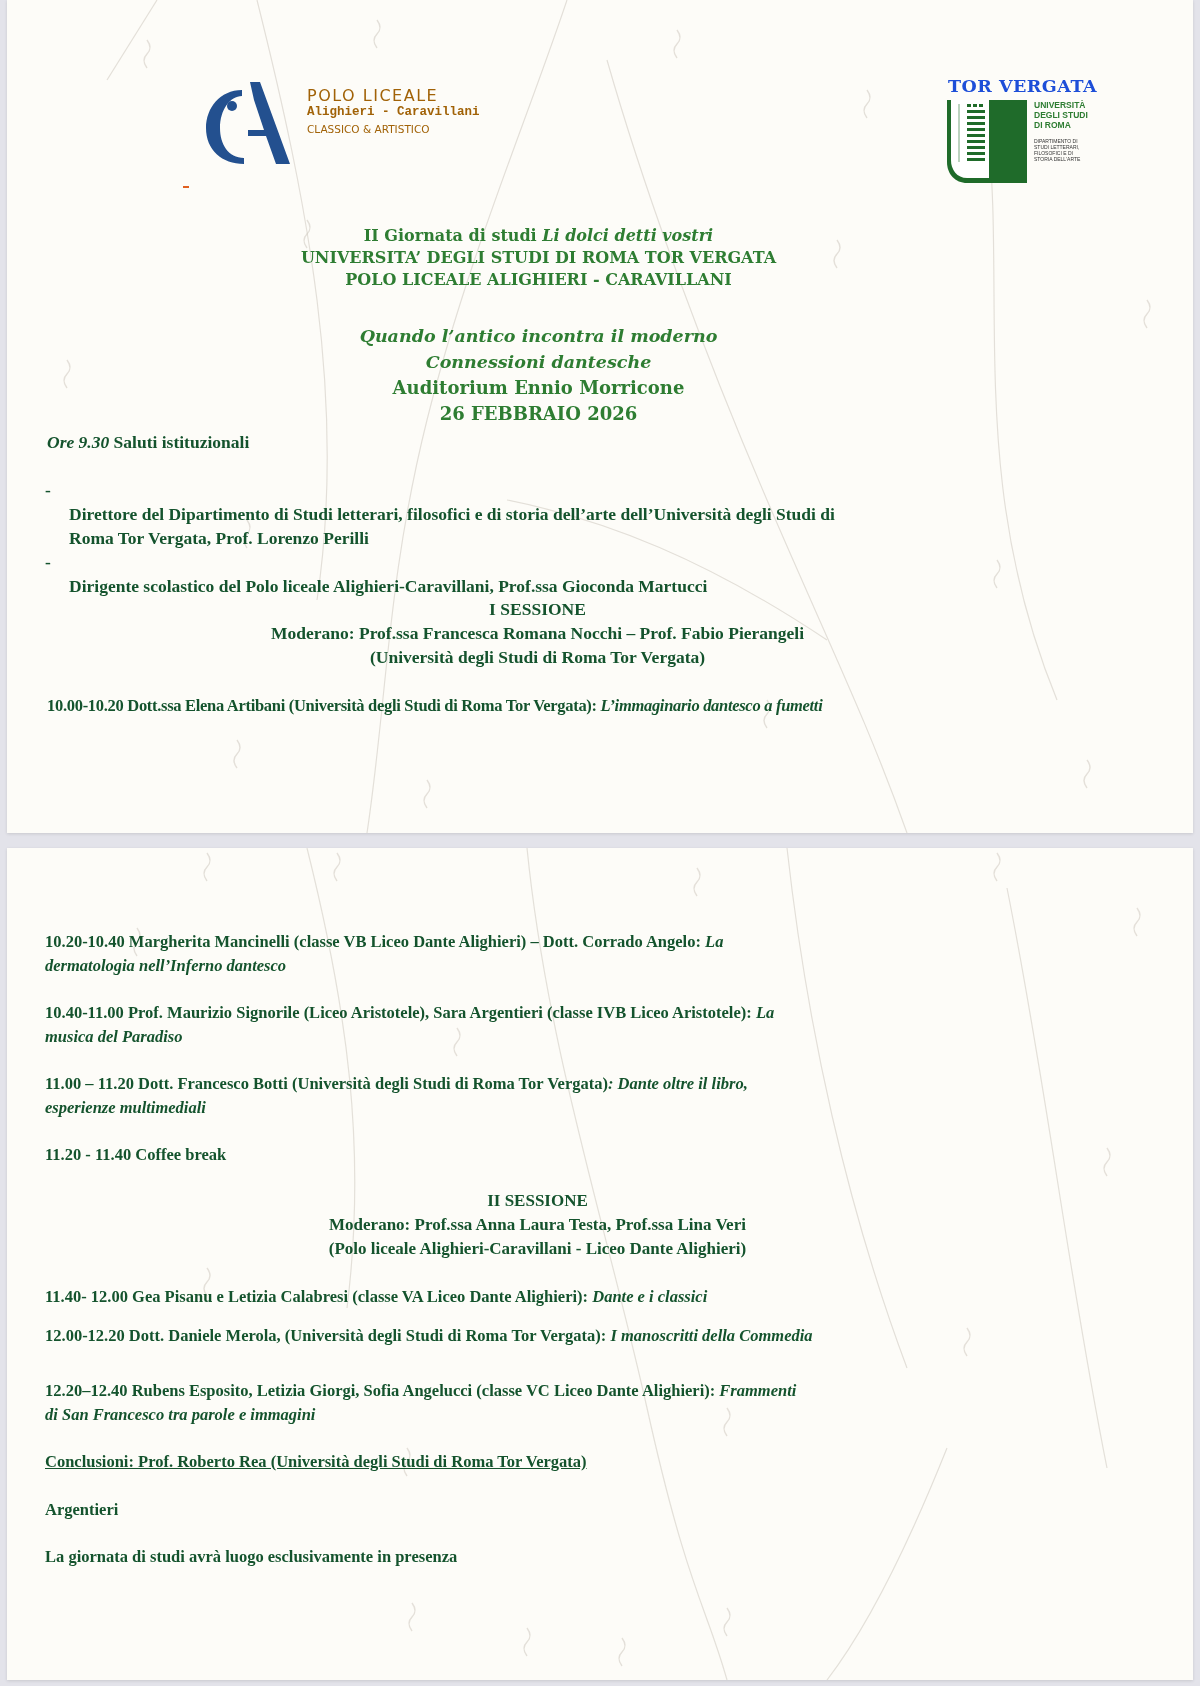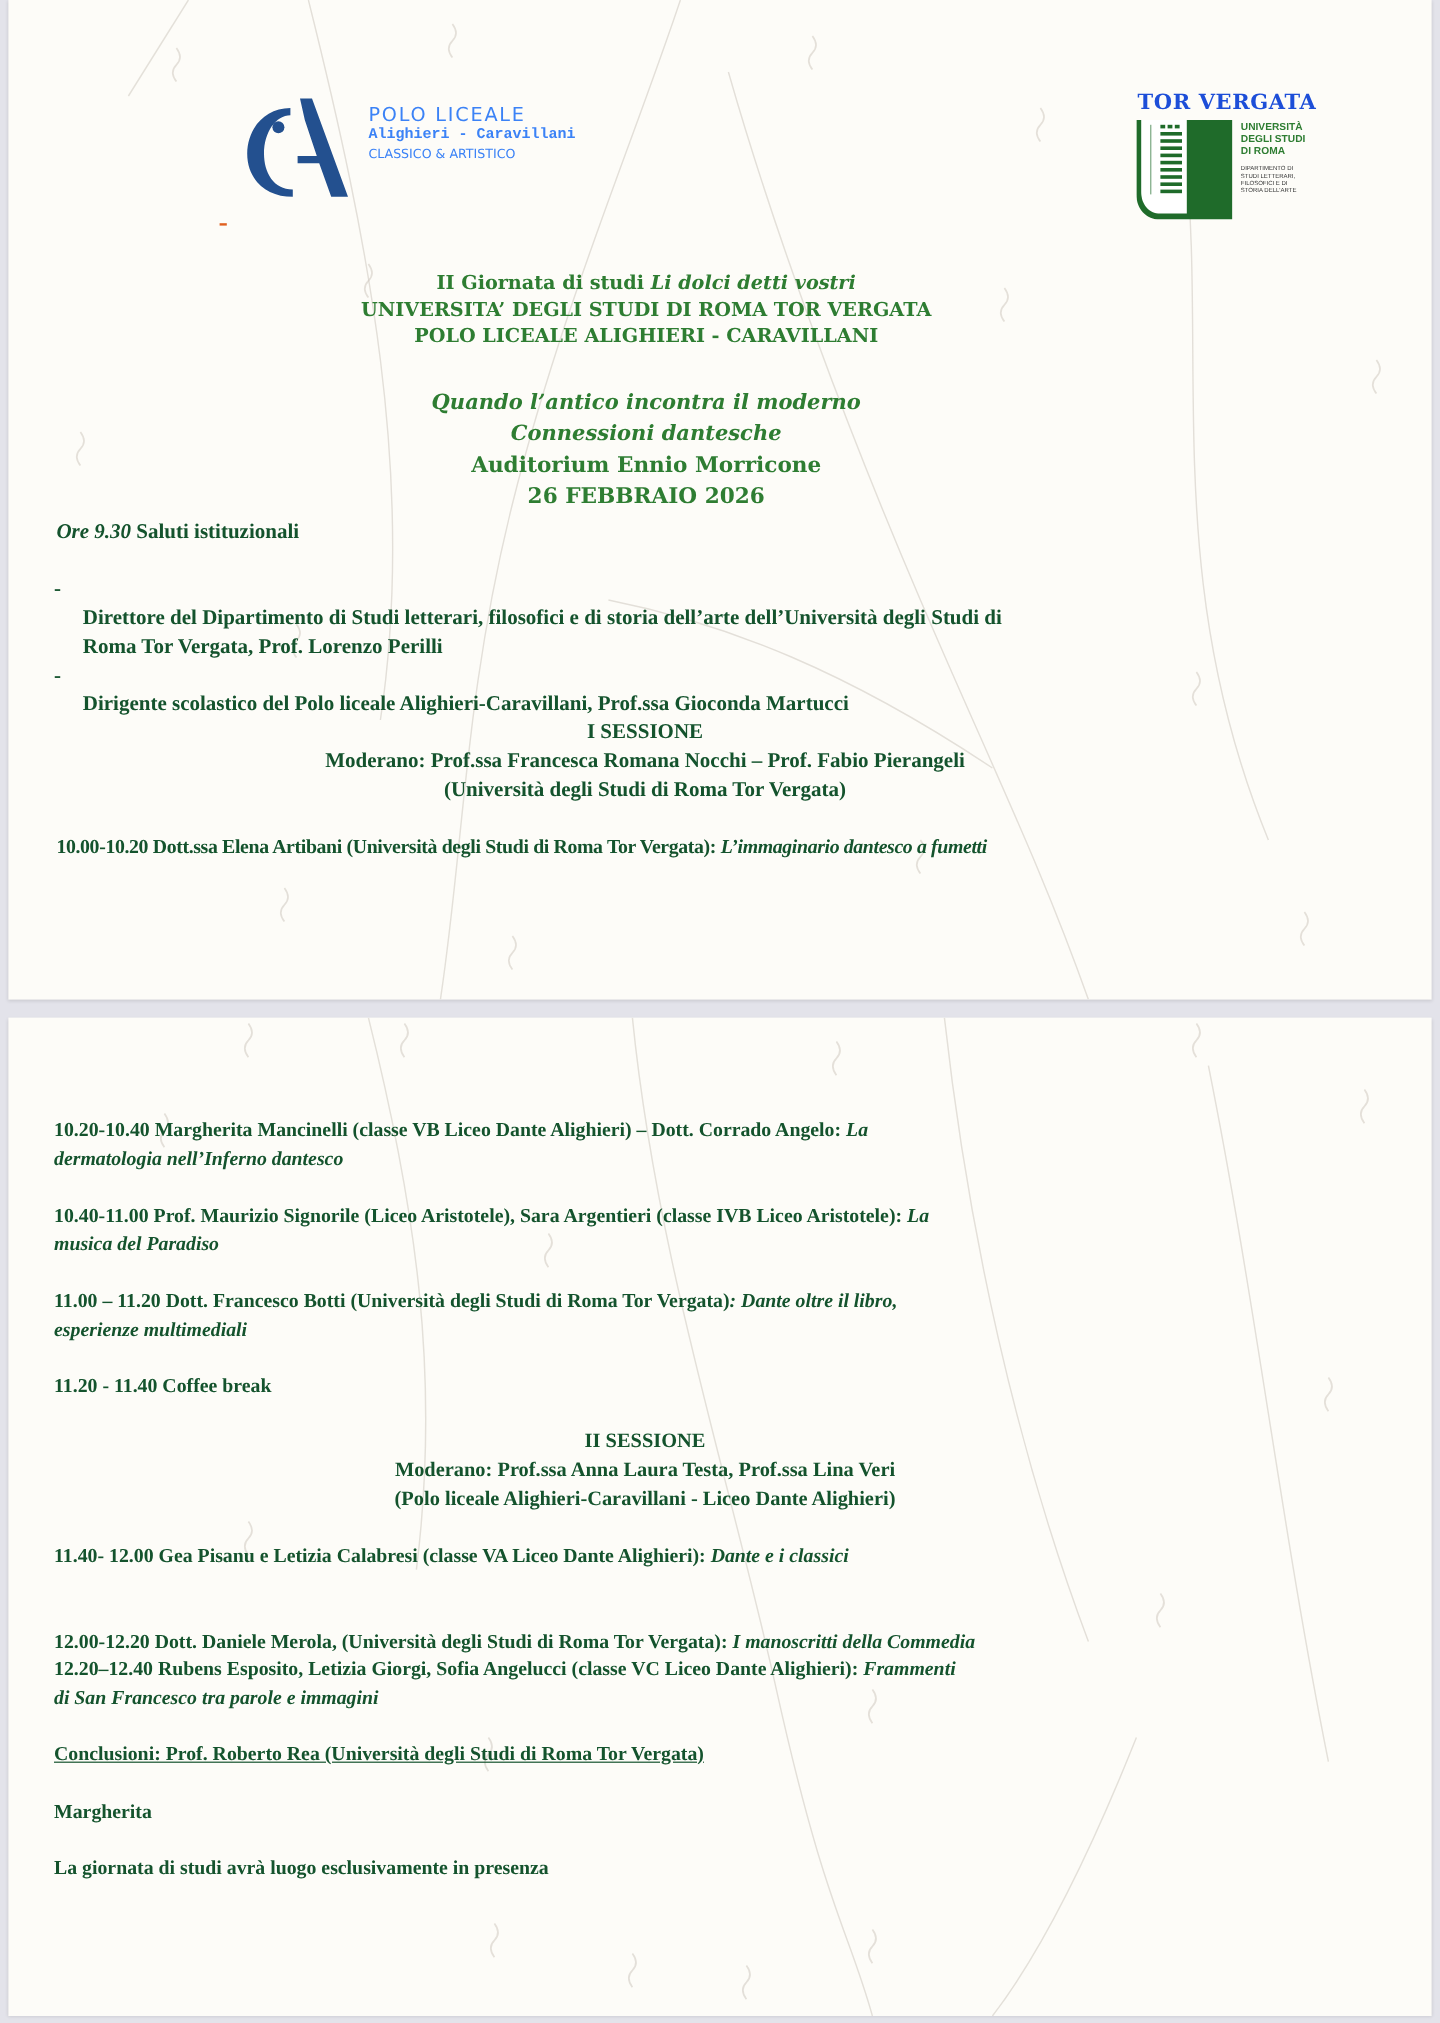--- a/index.html
+++ b/index.html
@@ -22,21 +22,21 @@
   .sketch { position: absolute; inset: 0; pointer-events: none; }
 
   .abs { position: absolute; }
   .green { color: #2e7d32; }
 
   
   .logo-ca { left: 195px; top: 78px; width: 280px; height: 100px; }
   .ca-mark {
     position: absolute; left: 0; top: 0; width: 95px; height: 90px;
   }
-  .ca-text { position: absolute; left: 105px; top: 8px; color: #3b82f6; }
+  .ca-text { position: absolute; left: 105px; top: 8px; color: #a16207; }
   .ca-t1 { font-family: "DejaVu Sans", sans-serif; font-size: 16px; letter-spacing: 1.5px; }
   .ca-t2 { font-family: Liberation Mono, monospace; font-size: 12.5px; font-weight: bold; margin-top: 0; }
   .ca-t3 { font-family: "DejaVu Sans", sans-serif; font-size: 10.5px; margin-top: 4px; }
   .orange-dash { left: 176px; top: 186px; width: 6px; height: 2px; background: #e06020; }
 
   .logo-tv { left: 937px; top: 76px; width: 180px; height: 112px; }
   .tv-title {
     position: absolute; left: 4px; top: 0; font-family: "DejaVu Serif", serif; font-weight: bold;
     font-size: 17.5px; color: #1d4ed8; letter-spacing: 0.5px; white-space: nowrap;
   }
@@ -233,25 +233,25 @@
   <div class="abs prog sess" style="top:341px; font-size:17px;">
     <div>II SESSIONE</div>
     <div>Moderano: Prof.ssa Anna Laura Testa, Prof.ssa Lina Veri</div>
     <div>(Polo liceale Alighieri-Caravillani - Liceo Dante Alighieri)</div>
   </div>
 
   <div class="abs prog" style="left:38px; top:437px; font-size:16.5px;">
     <span>11.40- 12.00 Gea Pisanu e Letizia Calabresi (classe VA Liceo Dante Alighieri): </span><i>Dante e i classici</i>
   </div>
 
-  <div class="abs prog" style="left:38px; top:508px; font-size:16.5px;">
+  <div class="abs prog" style="left:38px; top:476px; font-size:16.5px;">
     <span>12.00-12.20 Dott. Daniele Merola, (Università degli Studi di Roma Tor Vergata): </span><i>I manoscritti della Commedia</i>
   </div>
 
   <div class="abs prog" style="left:38px; top:531px; width:1110px; font-size:16.5px;">
     <div><span>12.20–12.40 Rubens Esposito, Letizia Giorgi, Sofia Angelucci (classe VC Liceo Dante Alighieri): </span><i>Frammenti</i></div>
     <div><i>di San Francesco tra parole e immagini</i></div>
   </div>
 
   <div class="abs prog" style="left:38px; top:602px; font-size:16.5px;text-decoration:underline;">Conclusioni: Prof. Roberto Rea (Università degli Studi di Roma Tor Vergata)</div>
-  <div class="abs prog" style="left:38px; top:650px; font-size:16.5px;">Margherita</div>
+  <div class="abs prog" style="left:38px; top:650px; font-size:16.5px;">Argentieri</div>
   <div class="abs prog" style="left:38px; top:697px; font-size:16.5px;">La giornata di studi avrà luogo esclusivamente in presenza</div>
 </div>
 
 </body></html>

